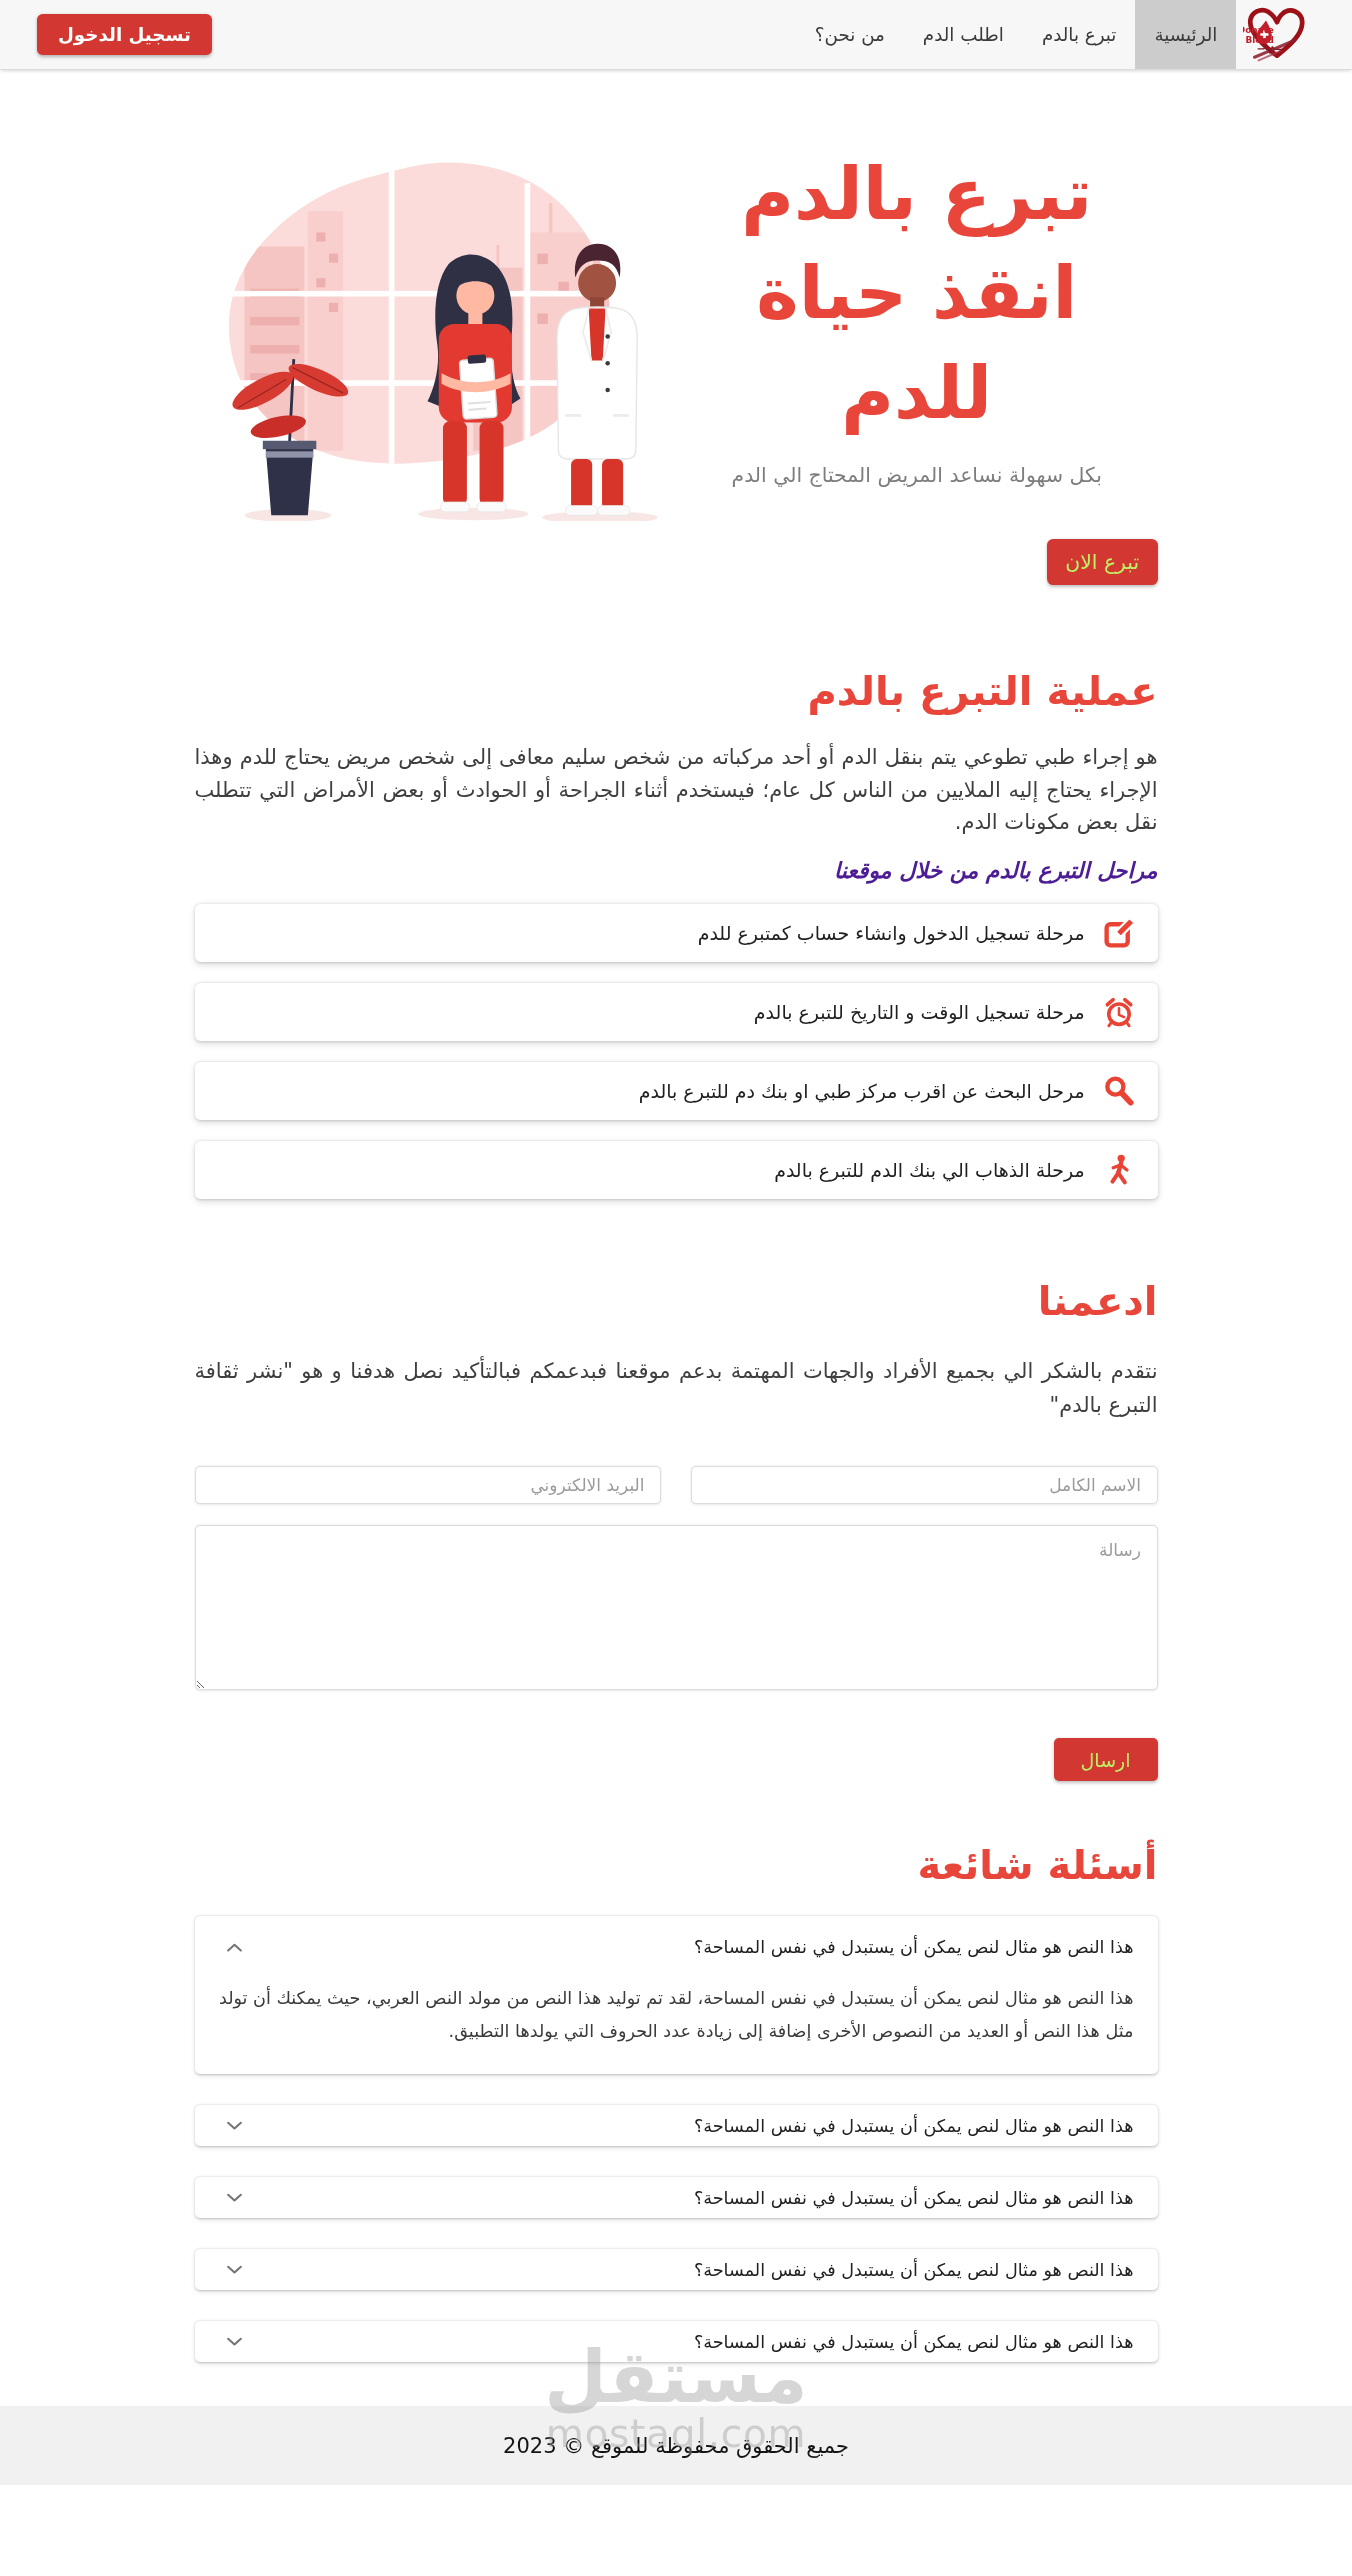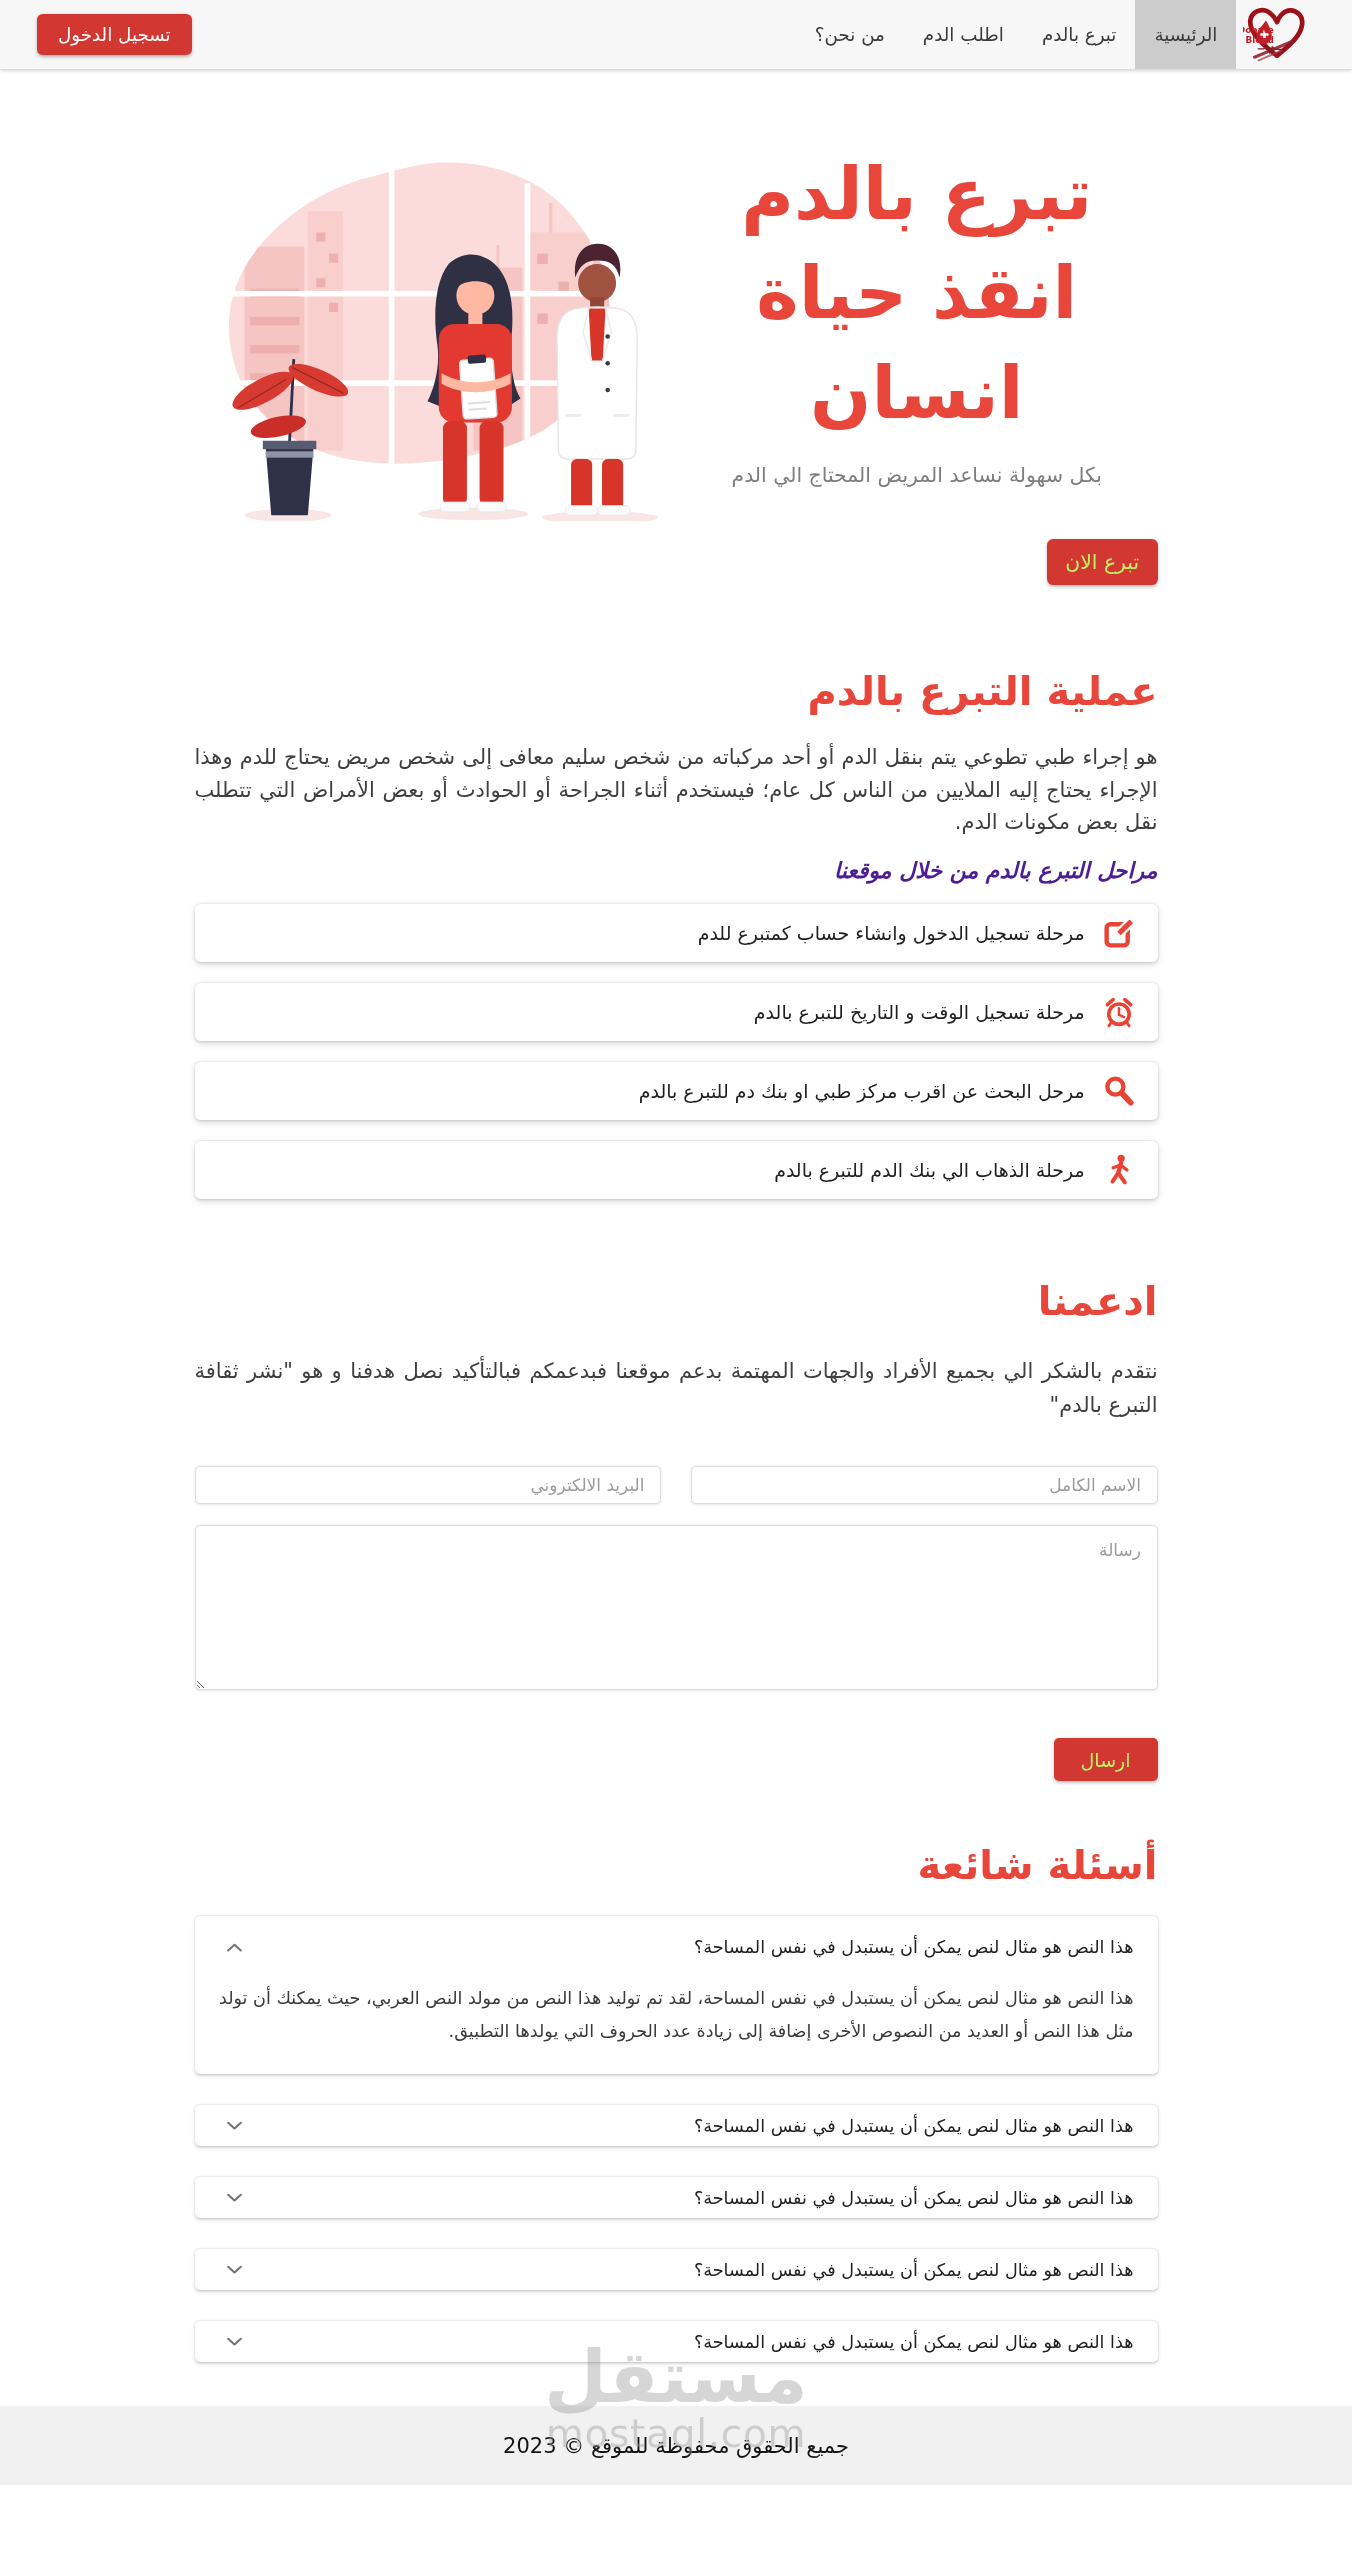--- a/index.html
+++ b/index.html
@@ -21,21 +21,21 @@
   .nav-items { display: flex; height: 100%; align-items: stretch; margin-inline-start: 5.6px; }
   .nav-item {
     display: flex; align-items: center; padding: 0 19px; font-size: 18.3px;
     color: #3a3a3a; cursor: pointer; white-space: nowrap;
   }
   .nav-item.active { background: #cccccc; }
   .login-btn {
     margin-inline-start: auto; margin-inline-end: 37px;
     background: #d23731; color: #ffffff; border: none; border-radius: 5.6px;
     font-size: 18.3px; padding: 10px 21px; cursor: pointer;
-    font-family: inherit; box-shadow: 0 1.4px 3.5px rgba(0,0,0,0.28);
+    font-family: inherit; box-shadow: 0 1.4px 3.5px rgba(0,0,0,0.28); font-weight: bold;
   }
   
   .container { width: 963px; margin: 0 auto; }
   
   .hero { display: flex; margin-top: 65px; }
   .hero-text { width: 50%; padding-top: 10px; }
   .hero-title { color: #e8463a; font-size: 72px; font-weight: 700; line-height: 1.38; text-align: center; }
   .hero-title span { display: block; }
   .hero-sub { margin-top: 17px; color: #7d7d7d; font-size: 20.4px; line-height: 1.5; text-align: center; }
   .hero-sub span { display: block; }
@@ -127,21 +127,21 @@
   <button class="login-btn">تسجيل الدخول</button>
 </header>
 
 <main class="container">
 
   <section class="hero">
     <div class="hero-text">
       <h1 class="hero-title">
         <span>تبرع بالدم</span>
         <span>انقذ حياة</span>
-        <span>انسان</span>
+        <span>للدم</span>
       </h1>
       <p class="hero-sub">
         <span>بكل سهولة نساعد المريض المحتاج الي الدم</span>
       </p>
       <div class="hero-cta-row">
         <button class="btn-red">تبرع الان</button>
       </div>
     </div>
     <div class="hero-art">
       <svg width="465" height="373" viewBox="0 0 660 530">

